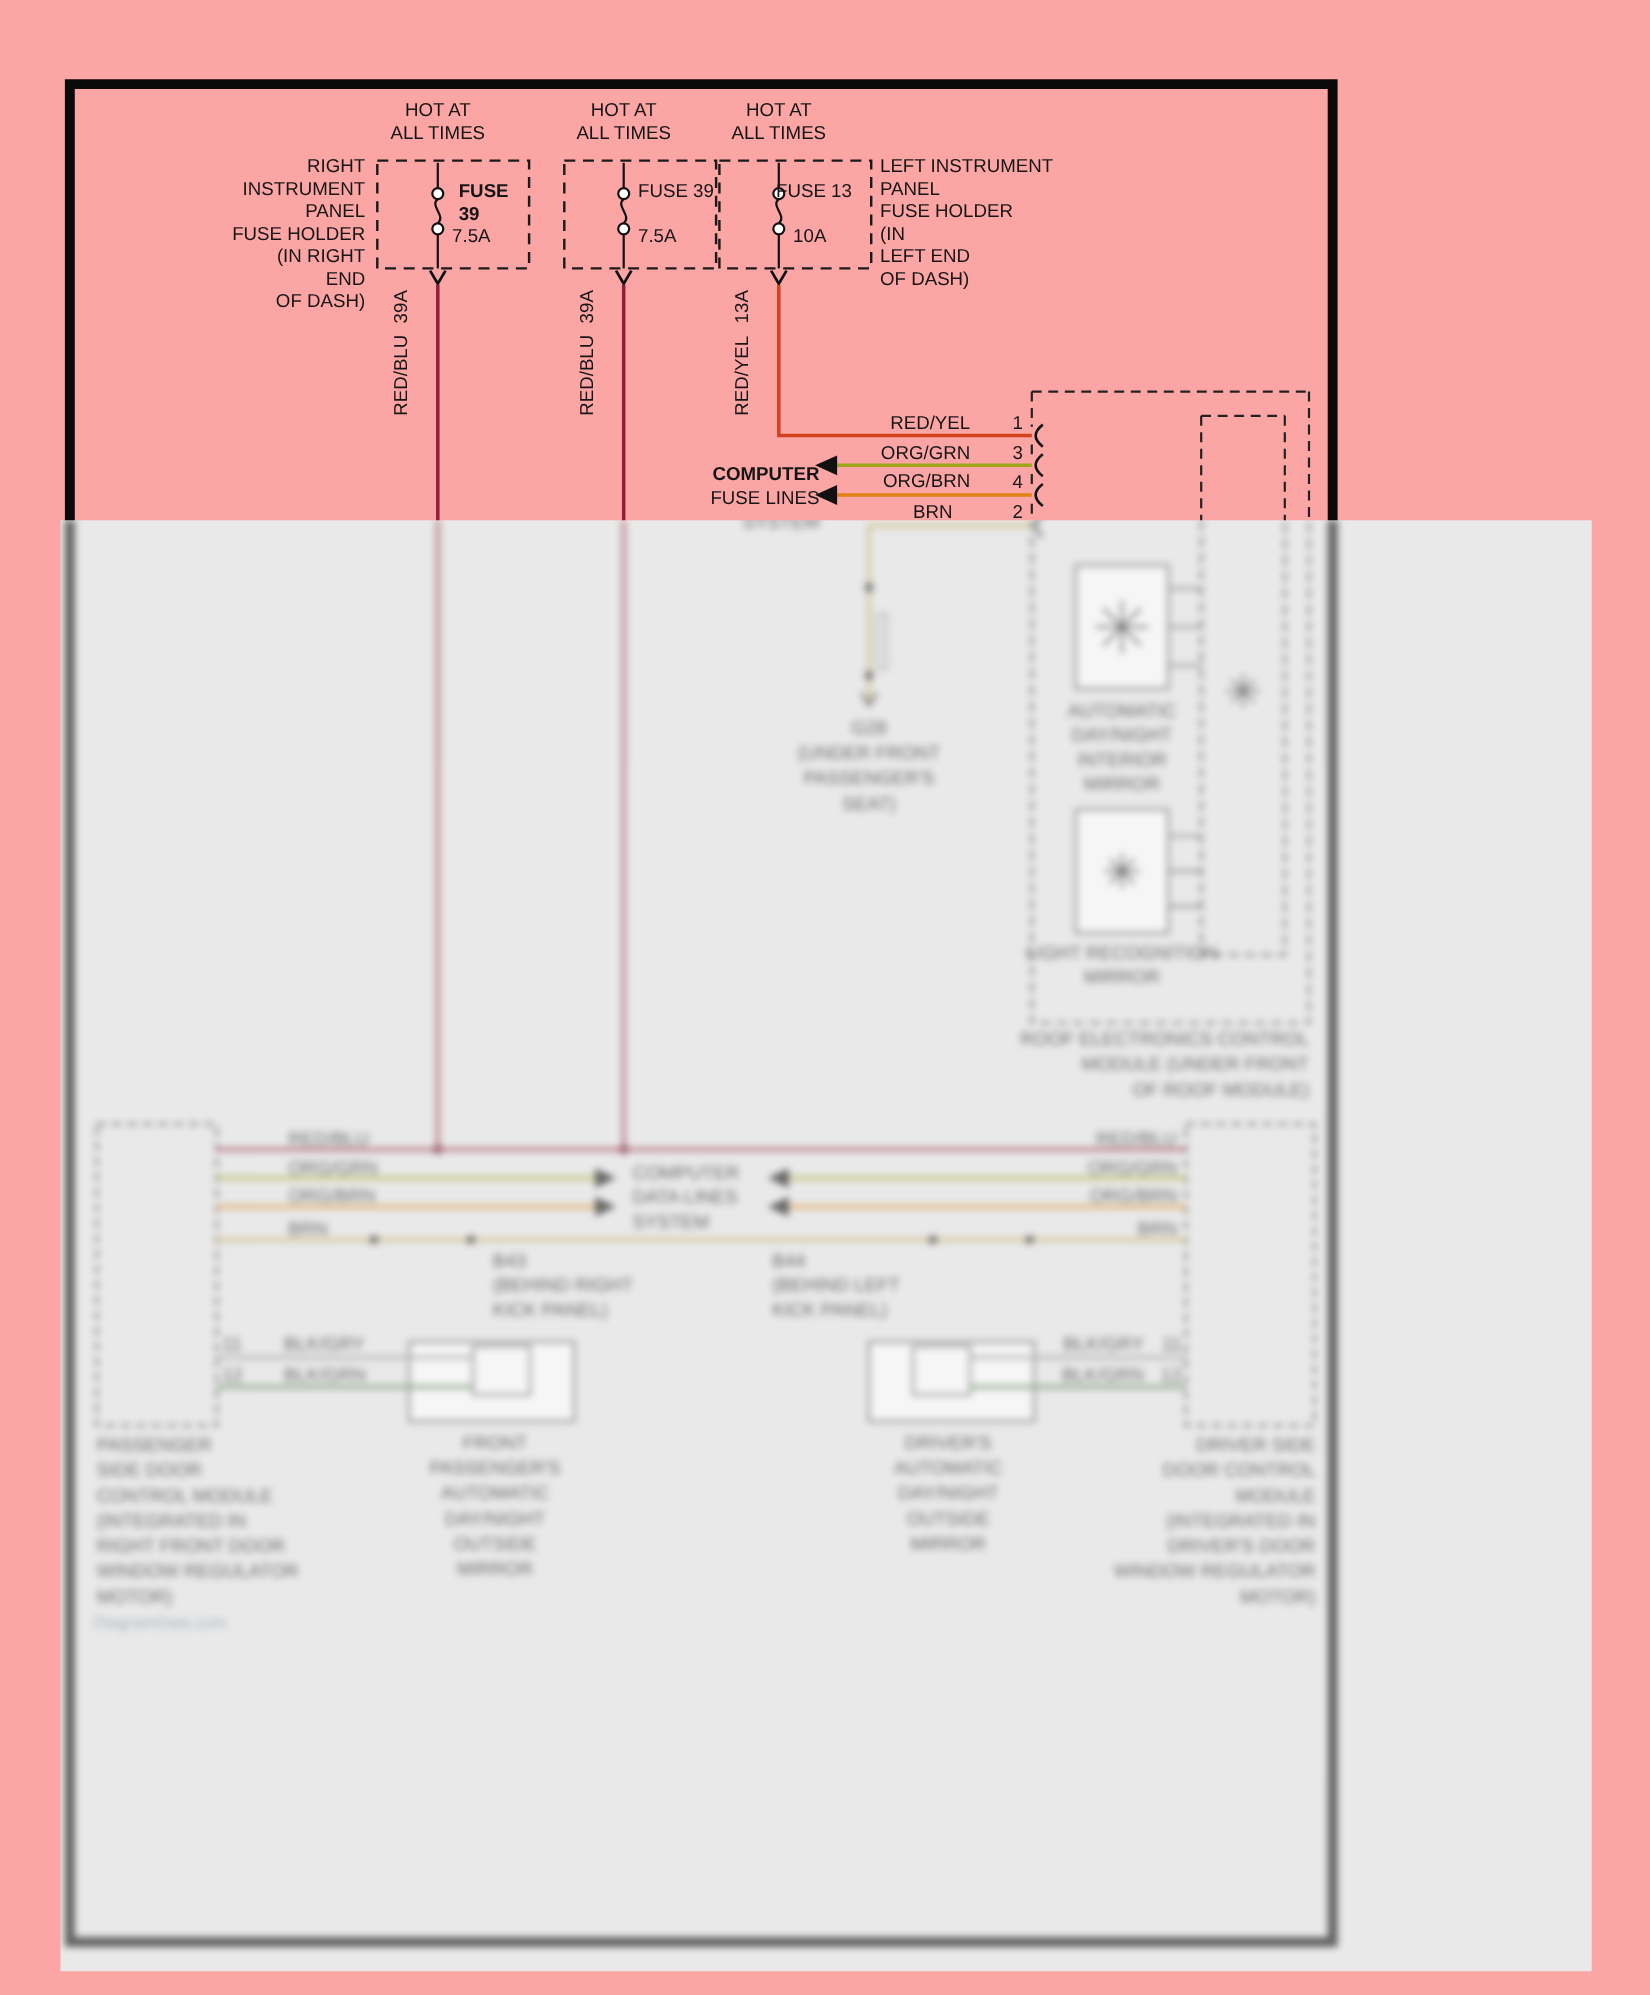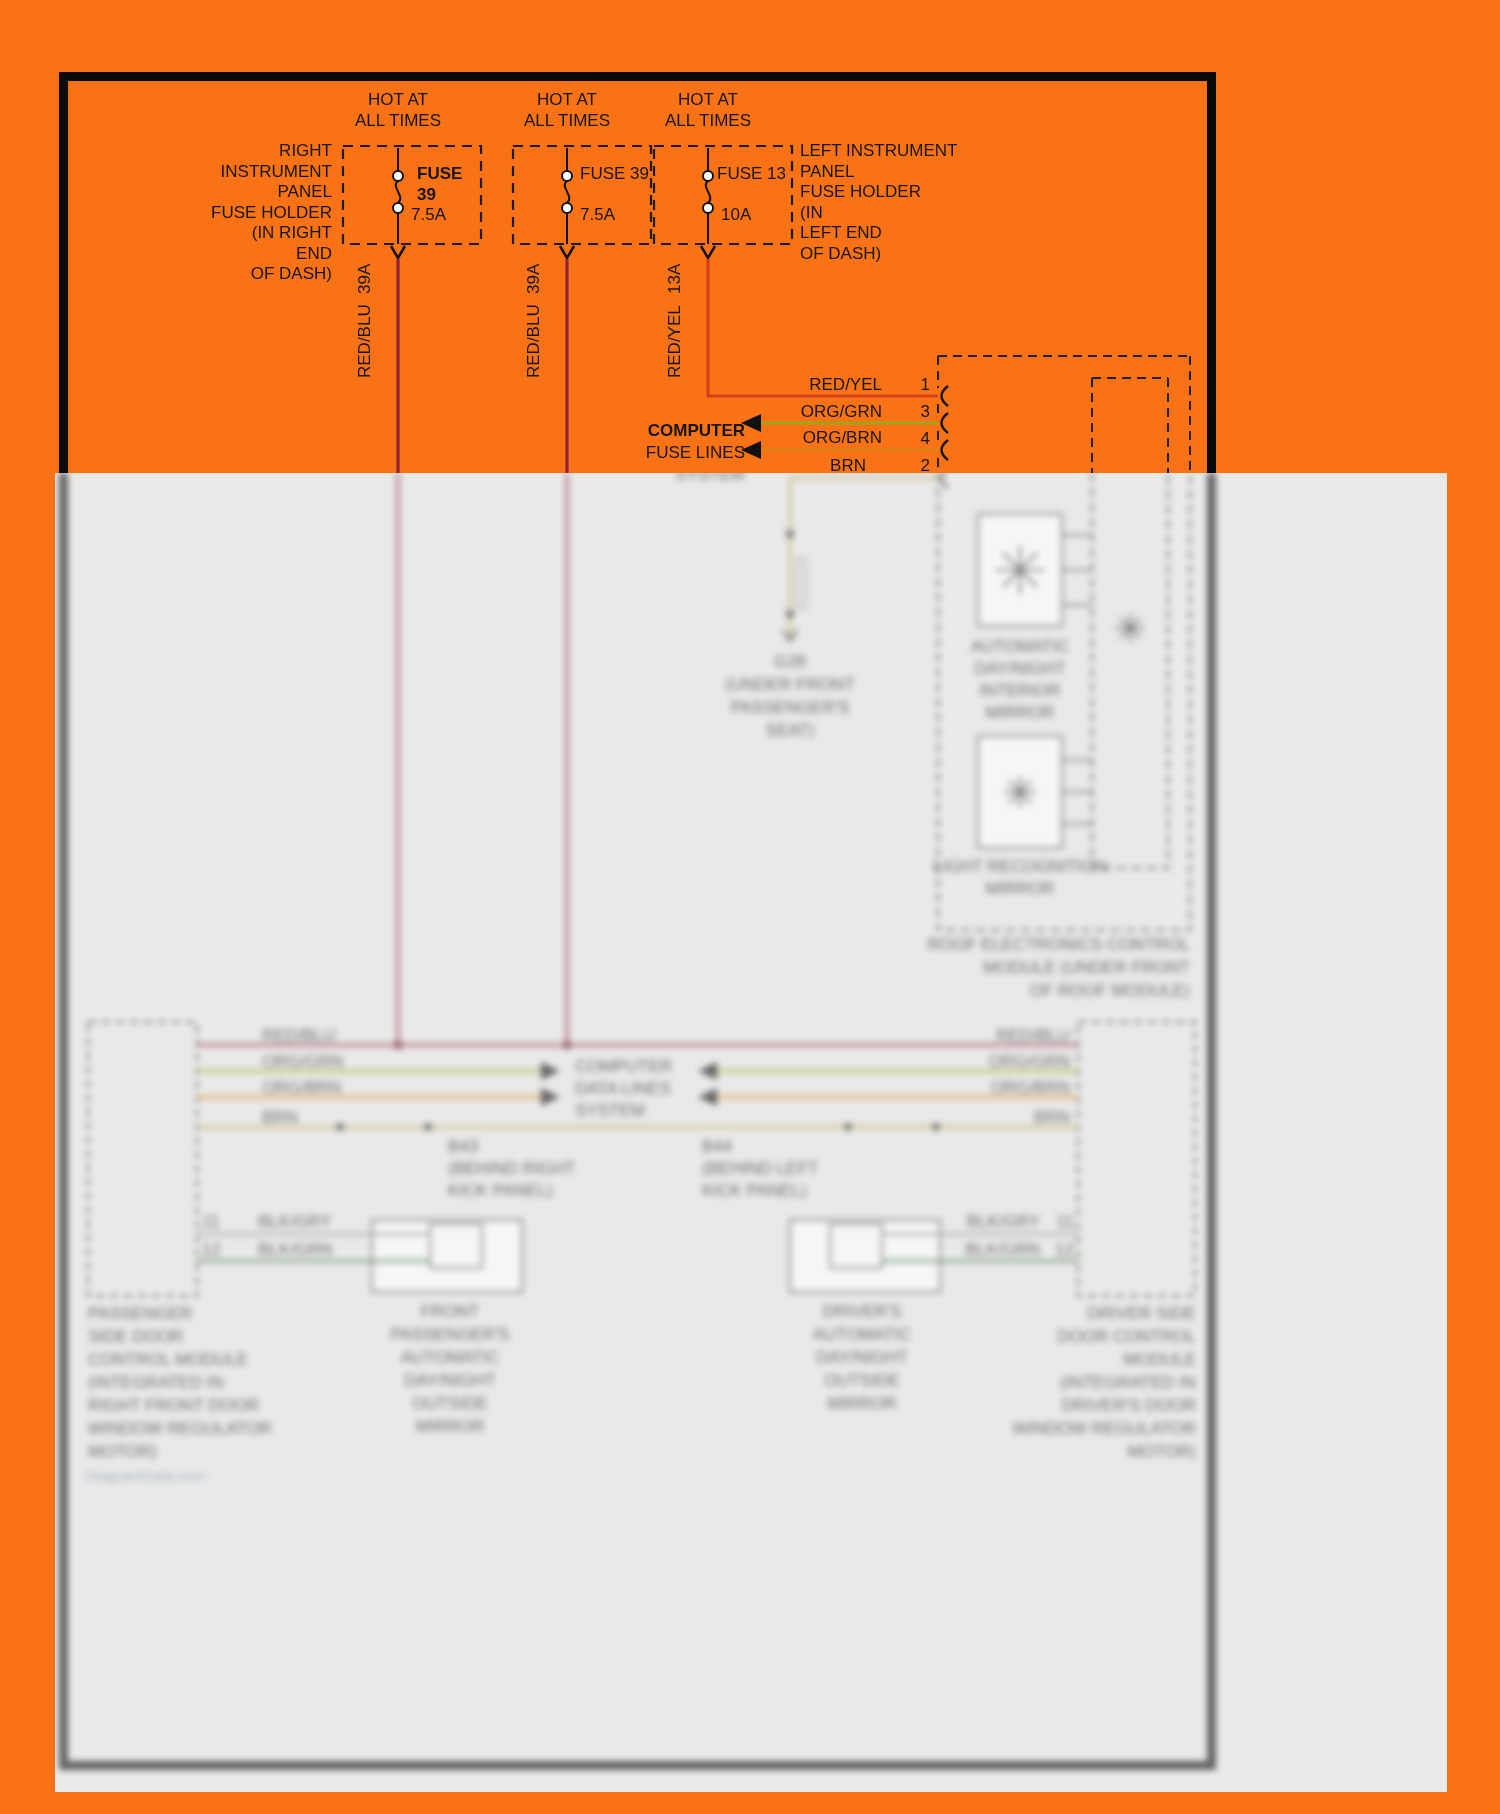--- a/index.html
+++ b/index.html
@@ -1,16 +1,16 @@
 <!DOCTYPE html>
 <html><head>
 <meta charset="utf-8">
 <style>
   html,body{margin:0;padding:0;background:#fff;}
-  #page{position:relative;width:1500px;height:1814px;background:#f97316;overflow:hidden;
+  #page{position:relative;width:1500px;height:1814px;background:#fca5a5;overflow:hidden;
         font-family:"Liberation Sans",sans-serif;}
   .t{position:absolute;font-size:17px;line-height:20.5px;color:#151515;white-space:pre-line;}
   .c{text-align:center}
   .r{text-align:right}
   .lh22{line-height:22px}
   .lh23{line-height:23px}
   .vt{position:absolute;font-size:17px;line-height:20px;color:#151515;white-space:nowrap;
       transform-origin:0 100%;transform:rotate(-90deg);}
   #gray-wash{position:absolute;left:55px;top:473px;width:1392px;height:1319px;background:#e9e9e9;}
   #blur-layer{position:absolute;left:0;top:0;width:1500px;height:1814px;
@@ -107,21 +107,21 @@
 FUSE HOLDER
 (IN
 LEFT END
 OF DASH)</div>
 
     <div class="t" style="left:417px;top:164px;width:70px;font-weight:bold;">FUSE
 39</div>
     <div class="t" style="left:411px;top:205px;width:70px;">7.5A</div>
     <div class="t" style="left:580px;top:164px;width:80px;">FUSE 39</div>
     <div class="t" style="left:580px;top:205px;width:70px;">7.5A</div>
-    <div class="t" style="left:717px;top:164px;width:80px;">FUSE 13</div>
+    <div class="t" style="left:700px;top:164px;width:80px;text-align:center;">FUSE 13</div>
     <div class="t" style="left:721px;top:205px;width:70px;">10A</div>
 
     <div class="vt" style="left:375px;top:274px;">39A</div>
     <div class="vt" style="left:375px;top:358px;">RED/BLU</div>
     <div class="vt" style="left:544px;top:274px;">39A</div>
     <div class="vt" style="left:544px;top:358px;">RED/BLU</div>
     <div class="vt" style="left:685px;top:274px;">13A</div>
     <div class="vt" style="left:685px;top:358px;">RED/YEL</div>
 
     <div class="t r" style="left:762px;top:375px;width:120px;">RED/YEL</div>

